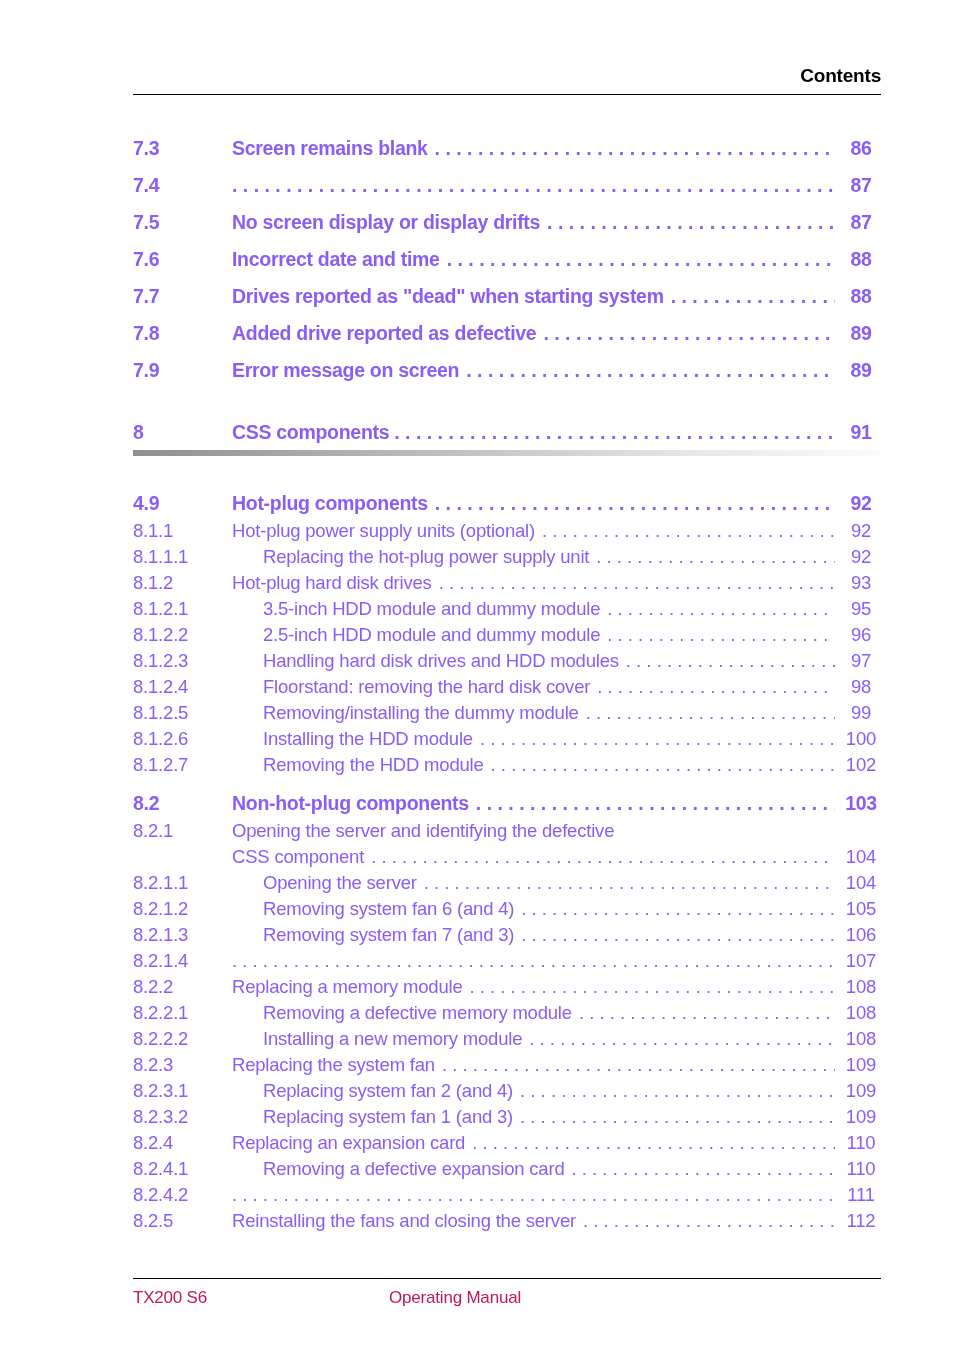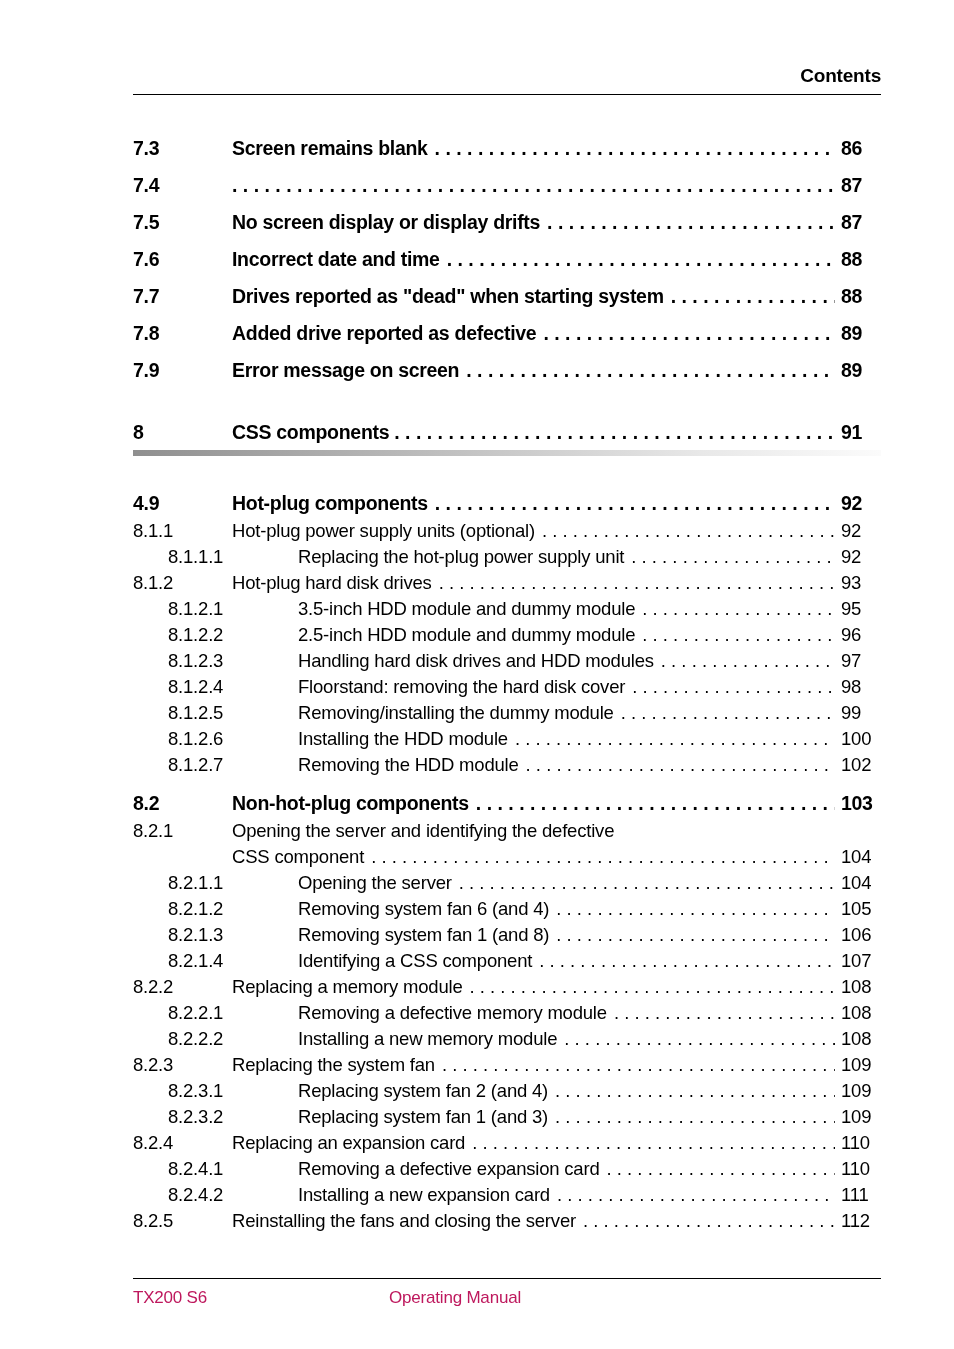--- a/index.html
+++ b/index.html
@@ -49,40 +49,40 @@
   .toc {
     position: absolute;
     left: 133px;
     top: 133px;
     width: 748px;
   }
 
   .entry {
     display: flex;
     align-items: baseline;
-    color: #000000;
+    color: #8b5cf6;
     white-space: nowrap;
   }
   .num {
     flex: 0 0 auto;
     width: 99px;
   }
   .title {
     flex: 0 0 auto;
     padding-right: 7px;
   }
   .leader {
     flex: 1 1 auto;
     overflow: hidden;
     white-space: nowrap;
     letter-spacing: 0px;
   }
   .pg {
     flex: 0 0 auto;
-    text-align: left;
+    text-align: center;
     padding-left: 6px;
   }
 
   
   .lvl1 {
     font-size: 19.5px;
     font-weight: bold;
     line-height: 30px;
     letter-spacing: -0.3px;
   }
@@ -106,21 +106,20 @@
     letter-spacing: -0.2px;
   }
   .lvl3 .pg { min-width: 40px; }
 
   
   .lvl4 {
     font-size: 18.5px;
     font-weight: normal;
     line-height: 26px;
     letter-spacing: -0.2px;
-    margin-left: 35px;
   }
   .lvl4 .title { padding-left: 31px; }
   .lvl4 .pg { min-width: 40px; }
 
   
   .gap-lg { height: 7px; }
   .gap-chapter-top { height: 32px; }
   .gap-sec { height: 10px; }
 
   
@@ -323,27 +322,26 @@
         <span class="pg">104</span>
       </div>
       <div class="entry lvl4">
         <span class="num">8.2.1.2</span>
         <span class="title">Removing system fan 6 (and 4)</span>
         <span class="leader">. . . . . . . . . . . . . . . . . . . . . . . . . . . . . . . . . . . . . . . . . . . . . . . . . . . . . . . . . . . . . . . . . . . . . . . . . . . . . . . . . . . . . . . . . . </span>
         <span class="pg">105</span>
       </div>
       <div class="entry lvl4">
         <span class="num">8.2.1.3</span>
-        <span class="title">Removing system fan 1 (and 8)</span>
+        <span class="title">Removing system fan 7 (and 3)</span>
         <span class="leader">. . . . . . . . . . . . . . . . . . . . . . . . . . . . . . . . . . . . . . . . . . . . . . . . . . . . . . . . . . . . . . . . . . . . . . . . . . . . . . . . . . . . . . . . . . </span>
         <span class="pg">106</span>
       </div>
       <div class="entry lvl4">
         <span class="num">8.2.1.4</span>
-        <span class="title">Identifying a CSS component</span>
         <span class="leader">. . . . . . . . . . . . . . . . . . . . . . . . . . . . . . . . . . . . . . . . . . . . . . . . . . . . . . . . . . . . . . . . . . . . . . . . . . . . . . . . . . . . . . . . . . </span>
         <span class="pg">107</span>
       </div>
       <div class="entry lvl3">
         <span class="num">8.2.2</span>
         <span class="title">Replacing a memory module</span>
         <span class="leader">. . . . . . . . . . . . . . . . . . . . . . . . . . . . . . . . . . . . . . . . . . . . . . . . . . . . . . . . . . . . . . . . . . . . . . . . . . . . . . . . . . . . . . . . . . </span>
         <span class="pg">108</span>
       </div>
       <div class="entry lvl4">
@@ -383,21 +381,20 @@
         <span class="pg">110</span>
       </div>
       <div class="entry lvl4">
         <span class="num">8.2.4.1</span>
         <span class="title">Removing a defective expansion card</span>
         <span class="leader">. . . . . . . . . . . . . . . . . . . . . . . . . . . . . . . . . . . . . . . . . . . . . . . . . . . . . . . . . . . . . . . . . . . . . . . . . . . . . . . . . . . . . . . . . . </span>
         <span class="pg">110</span>
       </div>
       <div class="entry lvl4">
         <span class="num">8.2.4.2</span>
-        <span class="title">Installing a new expansion card</span>
         <span class="leader">. . . . . . . . . . . . . . . . . . . . . . . . . . . . . . . . . . . . . . . . . . . . . . . . . . . . . . . . . . . . . . . . . . . . . . . . . . . . . . . . . . . . . . . . . . </span>
         <span class="pg">111</span>
       </div>
       <div class="entry lvl3">
         <span class="num">8.2.5</span>
         <span class="title">Reinstalling the fans and closing the server</span>
         <span class="leader">. . . . . . . . . . . . . . . . . . . . . . . . . . . . . . . . . . . . . . . . . . . . . . . . . . . . . . . . . . . . . . . . . . . . . . . . . . . . . . . . . . . . . . . . . . </span>
         <span class="pg">112</span>
       </div>
     </div>

